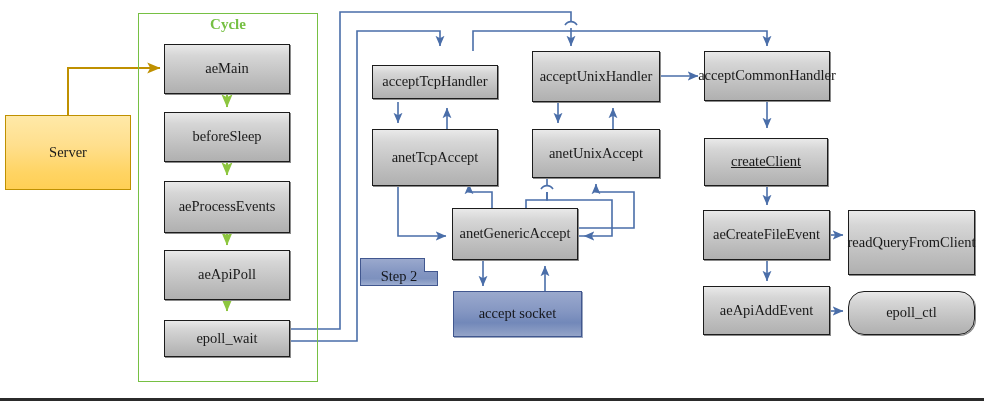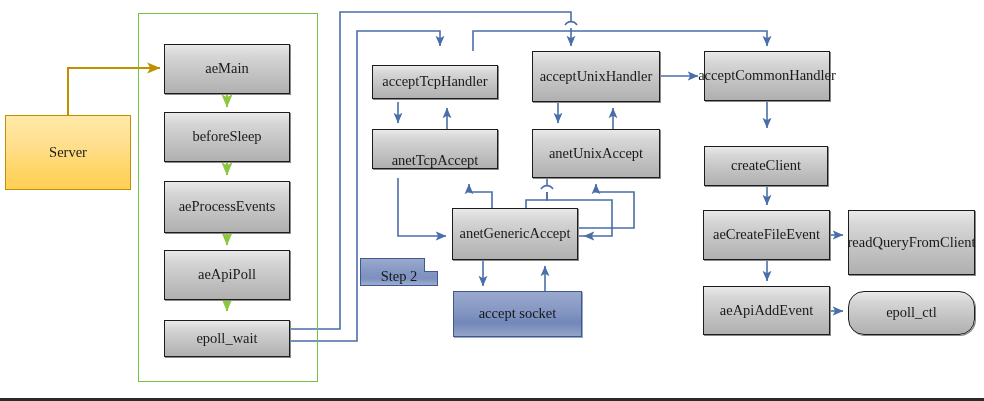--- a/index.html
+++ b/index.html
@@ -108,20 +108,21 @@
     <path class="b" d="M767,181 L767,205" marker-end="url(#arrB)"></path>
 
     <path class="b" d="M830,235 L843,235" marker-end="url(#arrB)"></path>
 
     <path class="b" d="M767,260 L767,281" marker-end="url(#arrB)"></path>
 
     <path class="b" d="M830,311 L843,311" marker-end="url(#arrB)"></path>
   </svg>
 
   <div class="grp" style="left:138px;top:13px;width:180px;height:369px;"></div>
+  <div class="grp-title" style="left:138px;top:16px;width:180px;text-align:center;">Cycle</div>
 
   <div class="node yellow" style="left:5px;top:115px;width:126px;height:75px;">
     <span class="lbl">Server</span>
   </div>
 
   <div class="node grey" style="left:164px;top:44px;width:126px;height:50px;">
     <span class="lbl">aeMain</span>
   </div>
 
   <div class="node grey" style="left:164px;top:112px;width:126px;height:50px;">
@@ -145,29 +146,29 @@
   </div>
 
   <div class="node grey" style="left:532px;top:51px;width:128px;height:51px;">
     <span class="lbl">acceptUnixHandler</span>
   </div>
 
   <div class="node grey" style="left:704px;top:51px;width:126px;height:50px;">
     <span class="lbl">acceptCommonHandler</span>
   </div>
 
-  <div class="node grey" style="left:372px;top:129px;width:126px;height:40px;align-items:flex-end;">
+  <div class="node grey" style="left:372px;top:129px;width:126px;height:57px;">
     <span class="lbl">anetTcpAccept</span>
   </div>
 
   <div class="node grey" style="left:532px;top:129px;width:128px;height:49px;">
     <span class="lbl">anetUnixAccept</span>
   </div>
 
-  <div class="node grey" style="left:704px;top:146px;width:124px;height:40px;">
+  <div class="node grey" style="left:704px;top:138px;width:124px;height:48px;text-decoration:underline;">
     <span class="lbl">createClient</span>
   </div>
 
   <div class="node grey" style="left:452px;top:208px;width:126px;height:52px;">
     <span class="lbl">anetGenericAccept</span>
   </div>
 
   <div class="node blue" style="left:453px;top:291px;width:129px;height:46px;">
     <span class="lbl">accept socket</span>
   </div>

